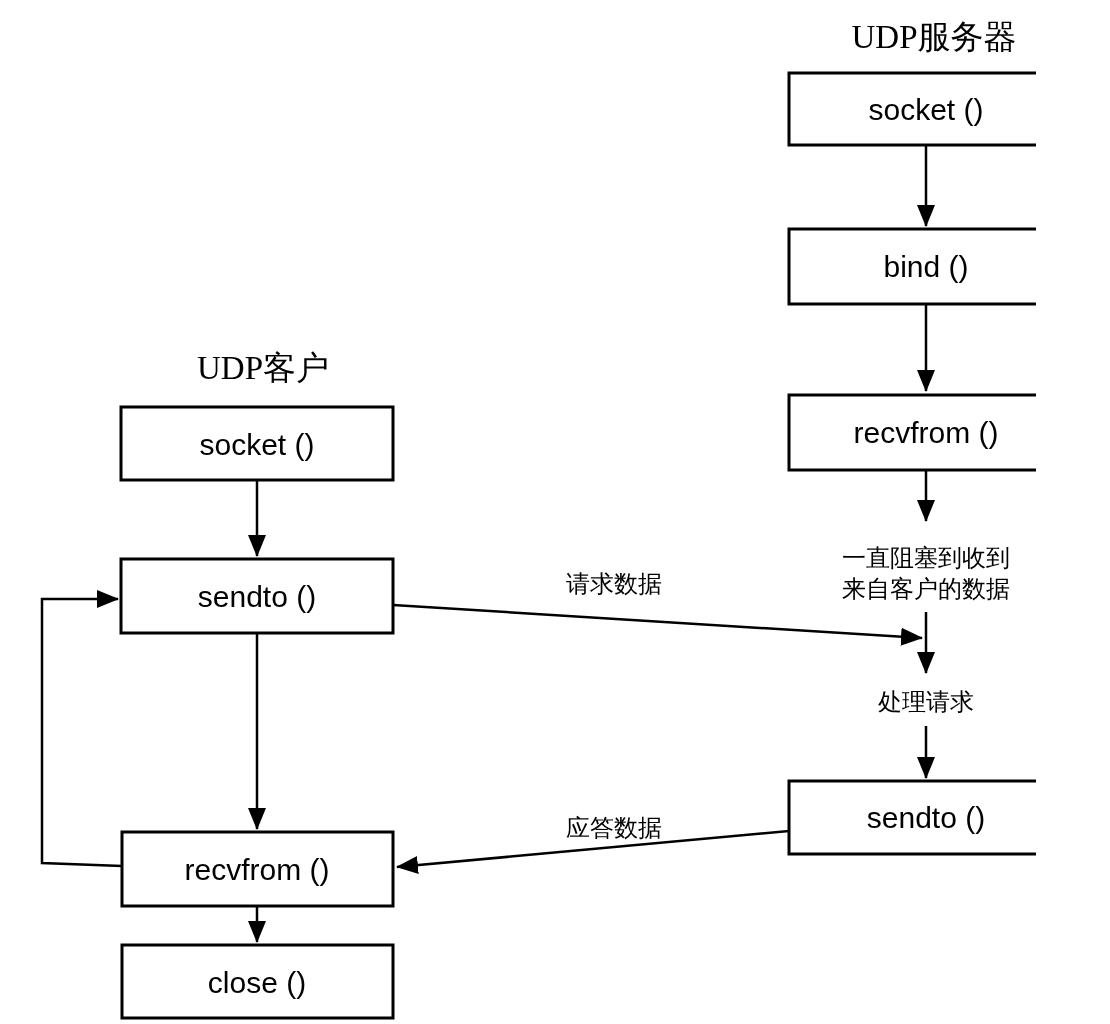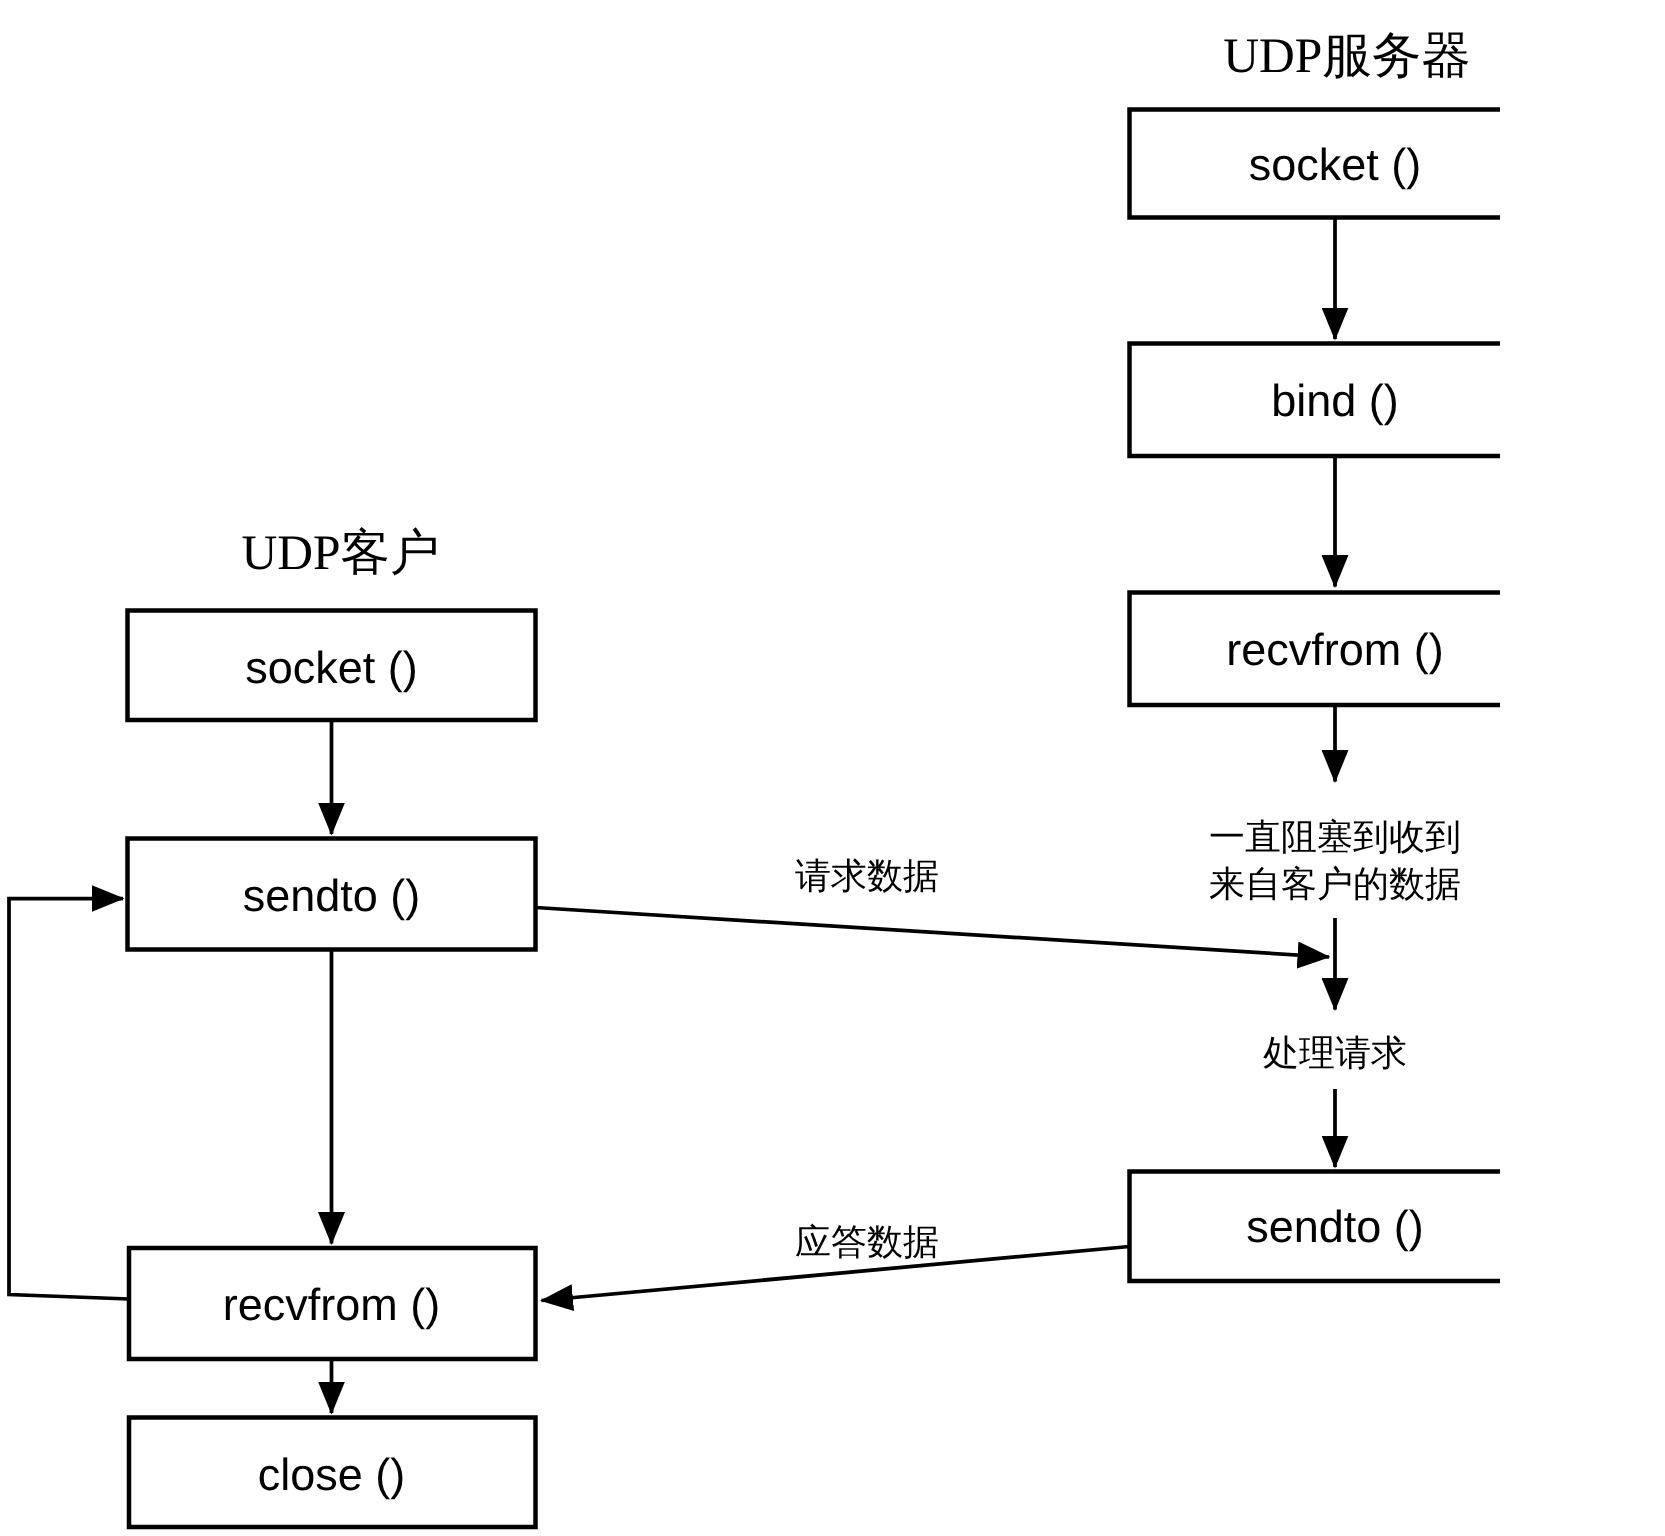--- a/index.html
+++ b/index.html
@@ -6,20 +6,21 @@
     margin: 0;
     padding: 0;
     background: var(--bg, #ffffff);
   }
   .canvas {
     position: relative;
     width: 1000px;
     height: 1024px;
     background: var(--bg, #ffffff);
     overflow: hidden;
+    margin-left: 36px;
   }
   svg { display: block; }
   .flow-box {
     fill: var(--bg, #ffffff);
     stroke: var(--line, #000000);
     stroke-width: 3;
   }
   .connector {
     stroke: var(--line, #000000);
     stroke-width: 2.5;

